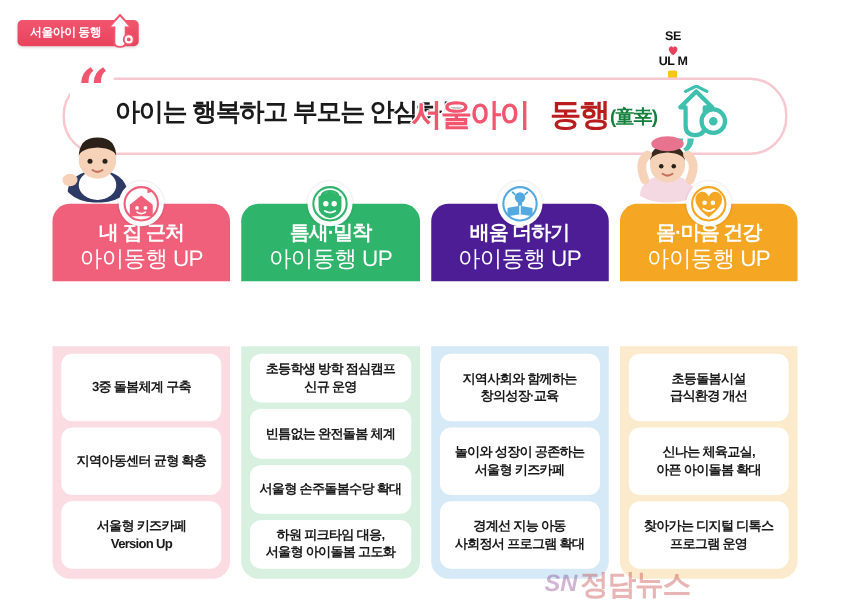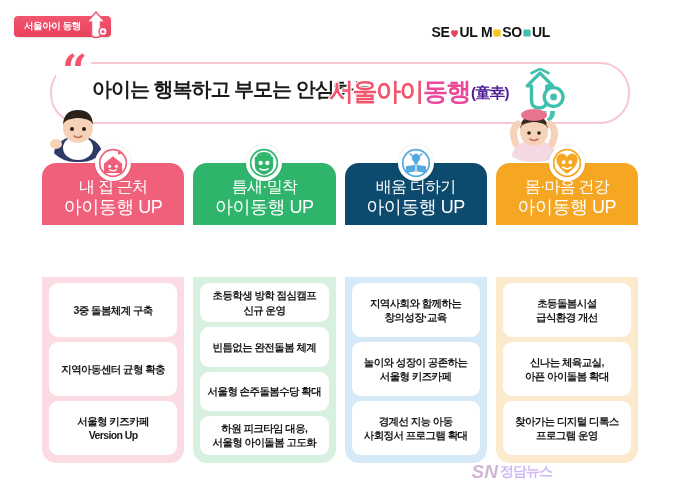--- a/index.html
+++ b/index.html
@@ -31,22 +31,23 @@
   }
   .top-badge-up {
     position: absolute; right: 2px; top: -5px;
     width: 26px; height: 28px;
   }
 
   
   .smsoul {
     position: absolute; right: 16px; top: 24px;
     display: flex; align-items: center;
-    font-size: 14px; font-weight: bold; letter-spacing: -0.3px;
+    font-size: 10px; font-weight: bold; letter-spacing: -0.3px;
     color: #111;
+    flex-direction: column;
   }
   .smsoul span { display: inline-block; }
   .sms-heart {
     width: 9px; height: 9px; margin: 0 0.5px;
     position: relative; top: 1px;
   }
   .sms-dot {
     width: 8px; height: 8px; margin: 0 1px;
     position: relative; top: 1px;
   }
@@ -83,27 +84,27 @@
     white-space: nowrap;
   }
   .hl-pink {
     font-size: 25px; font-weight: bold;
     color: #f2566f; letter-spacing: -1.5px;
     -webkit-text-stroke: 2.2px #ffffff;
     paint-order: stroke fill;
   }
   .hl-mint {
     font-size: 25px; font-weight: bold;
-    color: #ec4899; letter-spacing: -1.5px; margin-left: 0;
+    color: #b91c1c; letter-spacing: -1.5px; margin-left: 17px;
     -webkit-text-stroke: 2.2px #ffffff;
     paint-order: stroke fill;
     text-align: center;
   }
   .hl-hanja {
-    font-size: 15px; font-weight: bold; color: #4c1d95;
+    font-size: 15px; font-weight: bold; color: #15803d;
     letter-spacing: -0.5px; margin-left: 1px;
     position: relative; top: 2px;
   }
   .hl-up { width: 52px; height: 46px; margin-left: 5px; }
 
   
   .kid {
     position: absolute;
     border-radius: 50% 50% 45% 45% / 55% 55% 45% 45%;
   }
@@ -125,21 +126,21 @@
   }
   .card-head {
     position: absolute; left: 0; top: 0; right: 0;
     height: 62px;
     border-radius: 14px 14px 0 0;
     display: flex; flex-direction: column;
     align-items: center; justify-content: center;
     padding-top: 8px;
   }
   .card-title {
-    font-size: 16px; font-weight: normal; color: #ffffff;
+    font-size: 16px; font-weight: bold; color: #ffffff;
     letter-spacing: -0.8px; line-height: 1.15;
   }
   .card-sub {
     font-size: 18px; color: #ffffff; letter-spacing: -0.5px;
     margin-top: 1px; line-height: 1.2;
   }
   .card-icon {
     position: absolute; left: 50%; top: -18px;
     transform: translateX(-50%);
     width: 36px; height: 36px; border-radius: 50%;
@@ -166,21 +167,21 @@
     padding: 4px 5px;
   }
 
   
   .watermark {
     position: absolute; right: 14px; bottom: 8px;
     display: flex; align-items: center;
     opacity: .32;
   }
   .wm-text {
-    font-size: 14px; font-weight: bold; color: #6d28d9;
+    font-size: 23px; font-weight: bold; color: #b91c1c;
     letter-spacing: -1px;
   }
   .wm-mark {
     font-size: 19px; font-weight: bold; color: #701a75;
     margin-right: 2px; font-style: italic;
   }
 </style>
 </head>
 <body>
 
@@ -306,21 +307,21 @@
       <div class="card-icon">
         <svg viewBox="0 0 36 36" width="30" height="30">
           <circle cx="18" cy="18" r="16" fill="#ffffff" stroke="#54A9E0" stroke-width="2"></circle>
           <circle cx="18" cy="12" r="5" fill="#54A9E0"></circle>
           <rect x="16" y="16" width="4" height="4" fill="#54A9E0"></rect>
           <path d="M6 22 L18 20 L30 22 L30 30 L18 28 L6 30 Z" fill="#54A9E0"></path>
           <path d="M18 20 L18 28" stroke="#ffffff" stroke-width="1.4"></path>
           <path d="M11 7 L13 9 M25 7 L23 9" stroke="#54A9E0" stroke-width="1.8" stroke-linecap="round"></path>
         </svg>
       </div>
-      <div class="card-head" style="background:#0c4a6e">
+      <div class="card-head" style="background:#4c1d95">
         <div class="card-title">배움 더하기</div>
         <div class="card-sub">아이동행 UP</div>
       </div>
       <div class="card-body" style="background:#D6E9F7">
         <div class="item" style="white-space:pre-line">지역사회와 함께하는
 창의성장·교육</div>
         <div class="item" style="white-space:pre-line">놀이와 성장이 공존하는
 서울형 키즈카페</div>
         <div class="item" style="white-space:pre-line">경계선 지능 아동
 사회정서 프로그램 확대</div>

